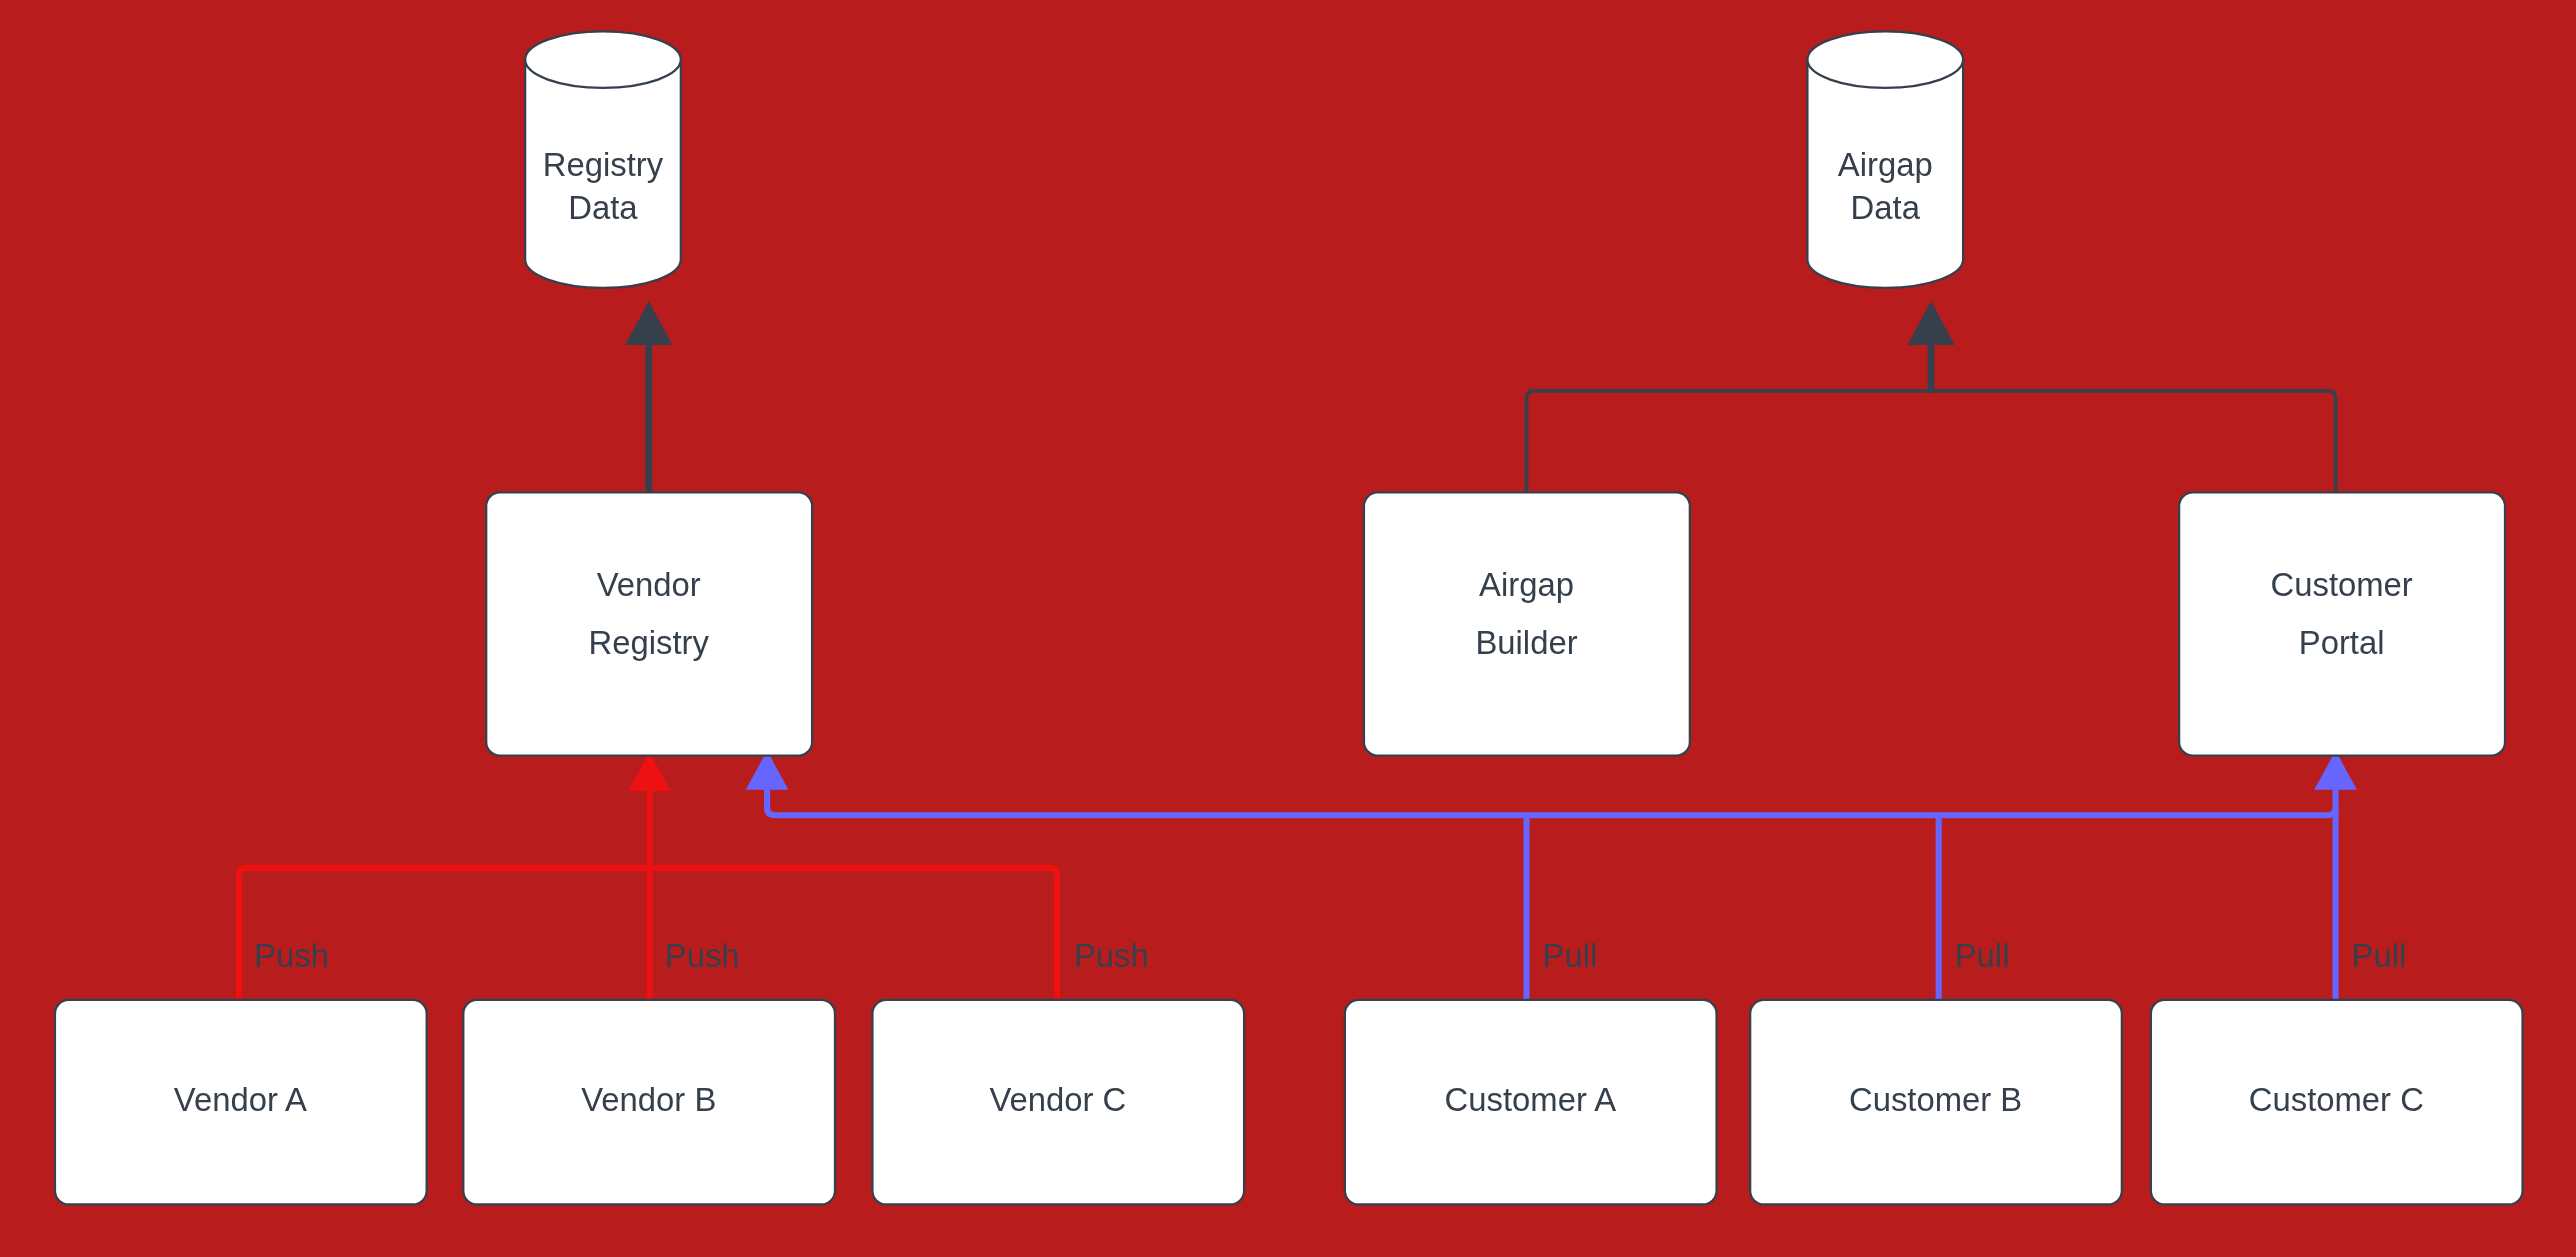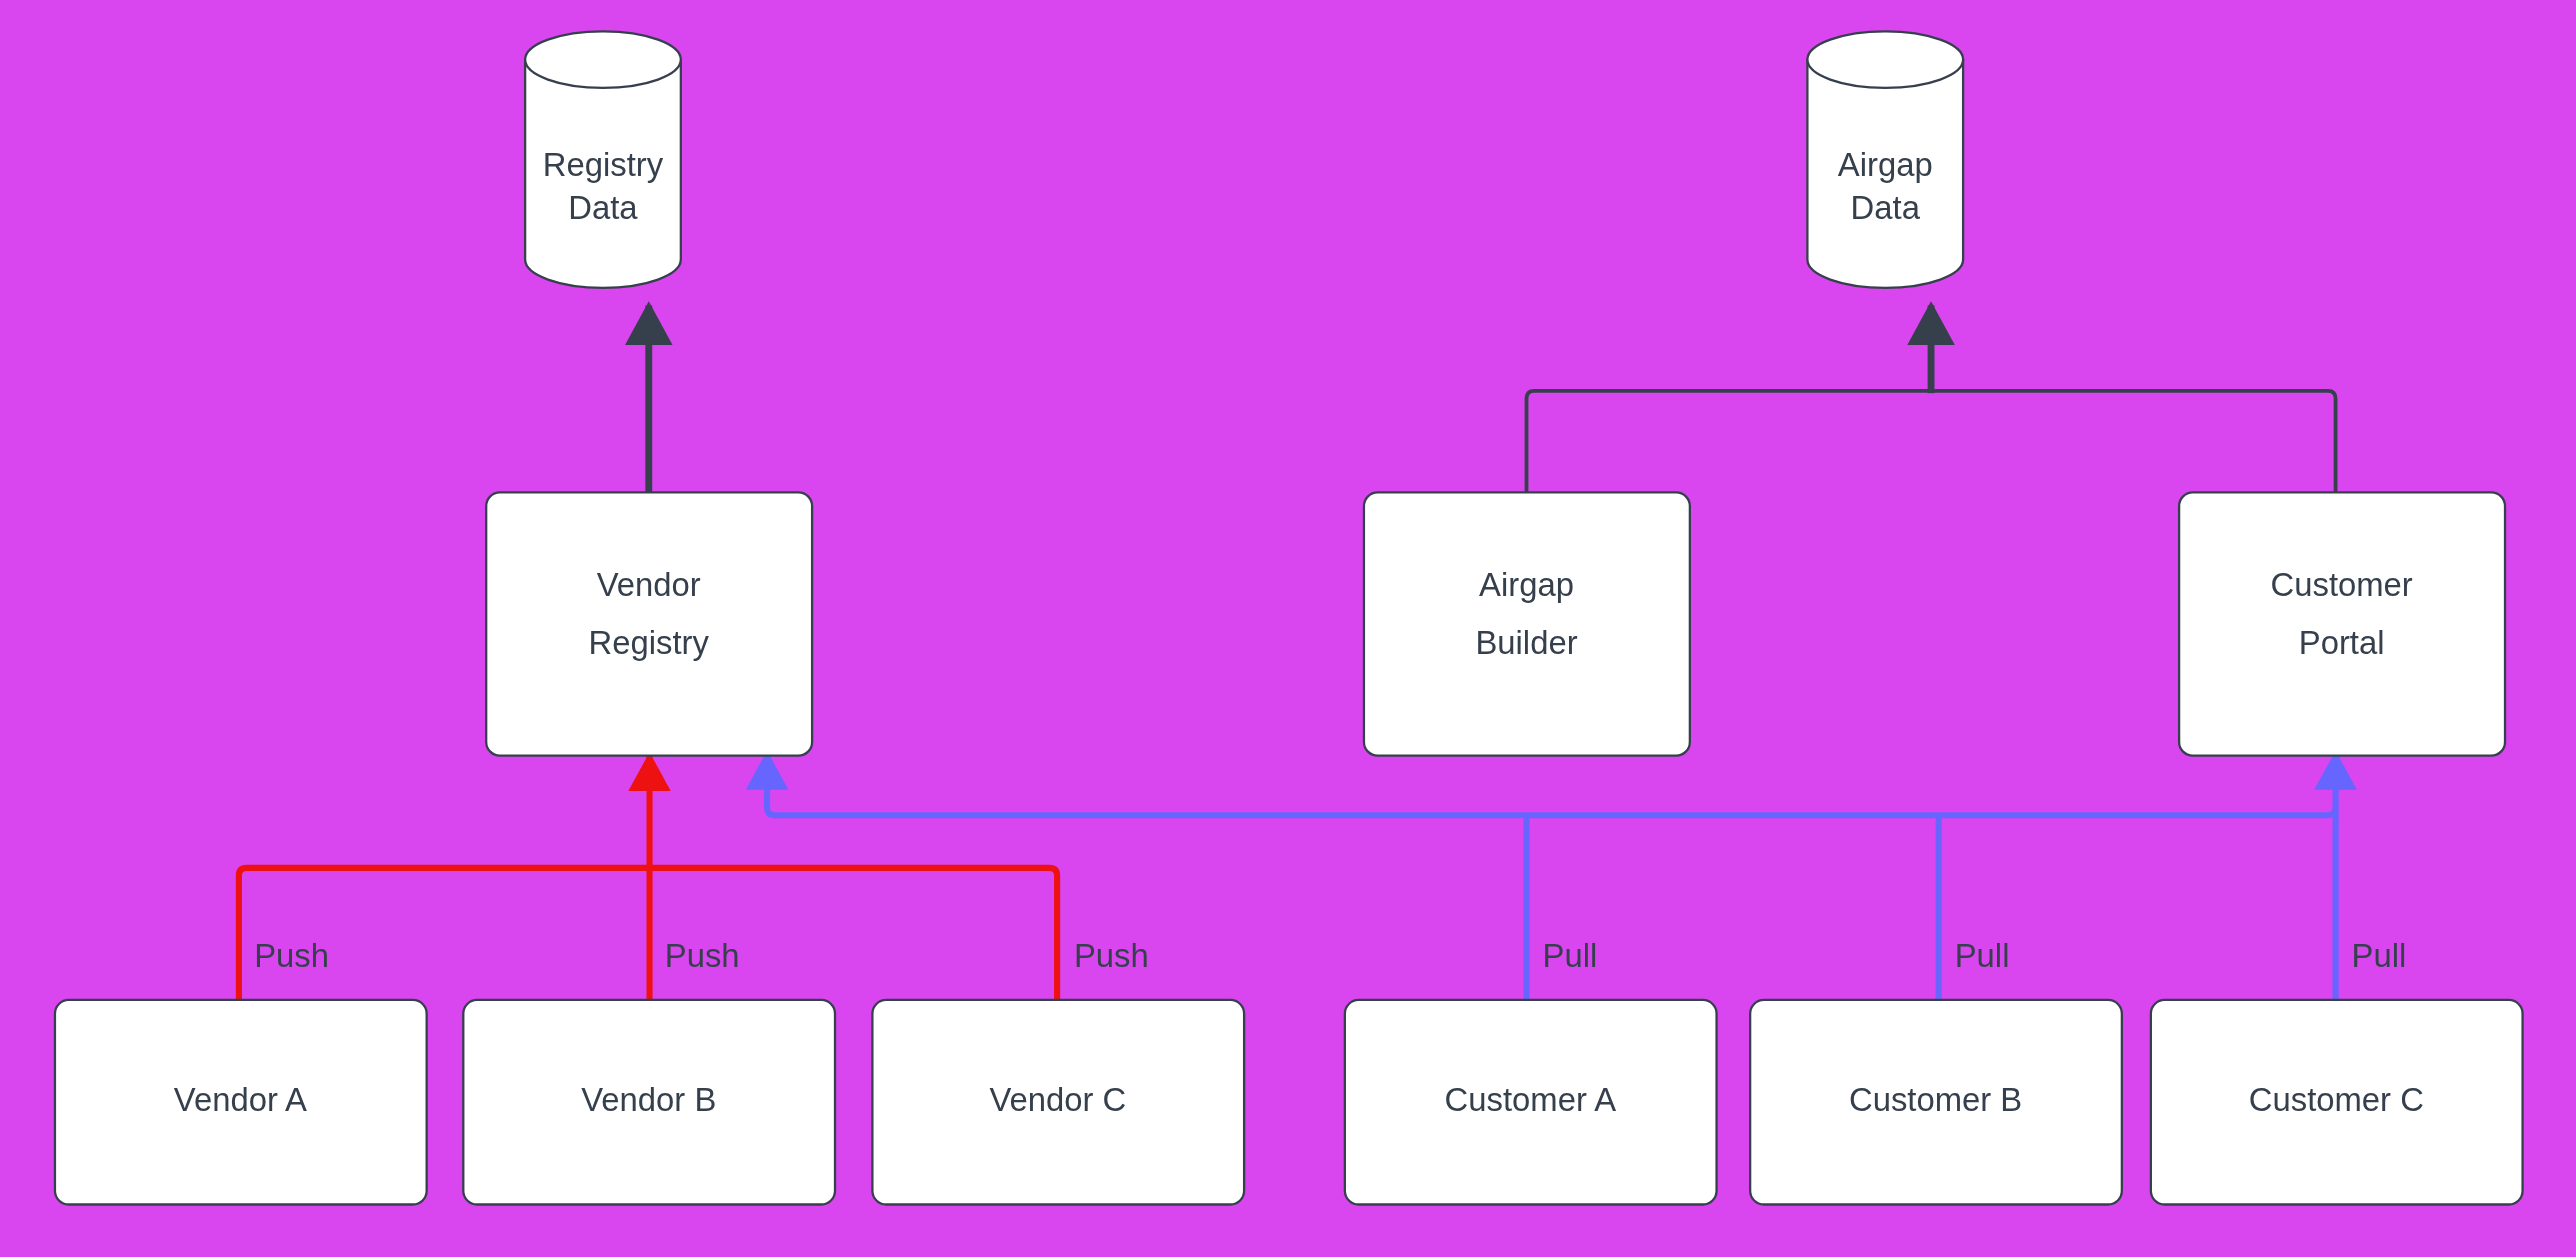--- a/index.html
+++ b/index.html
@@ -10,21 +10,21 @@
   body {
     width: 2576px;
     height: 1258px;
     font-family: "Liberation Sans", sans-serif;
     overflow: hidden;
   }
   #diagram-root {
     position: relative;
     width: 2576px;
     height: 1258px;
-    background: #d946ef;
+    background: #b91c1c;
   }
   svg.diagram-canvas {
     display: block;
     width: 2576px;
     height: 1258px;
   }
   .node-shape {
     fill: #ffffff;
     stroke: #36404d;
     stroke-width: 3;

